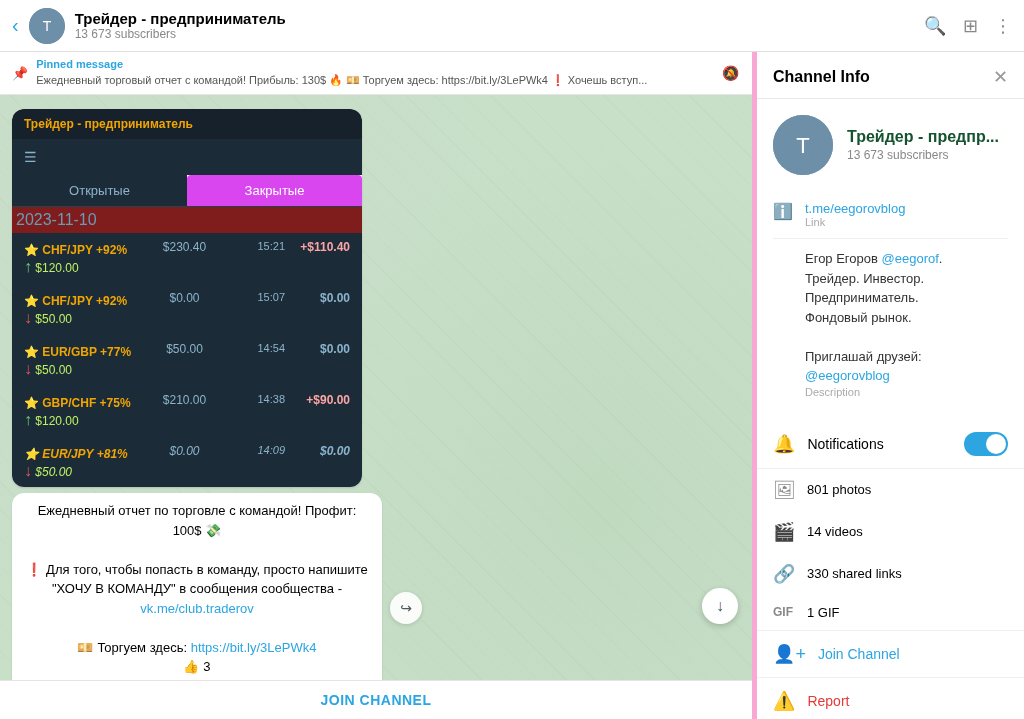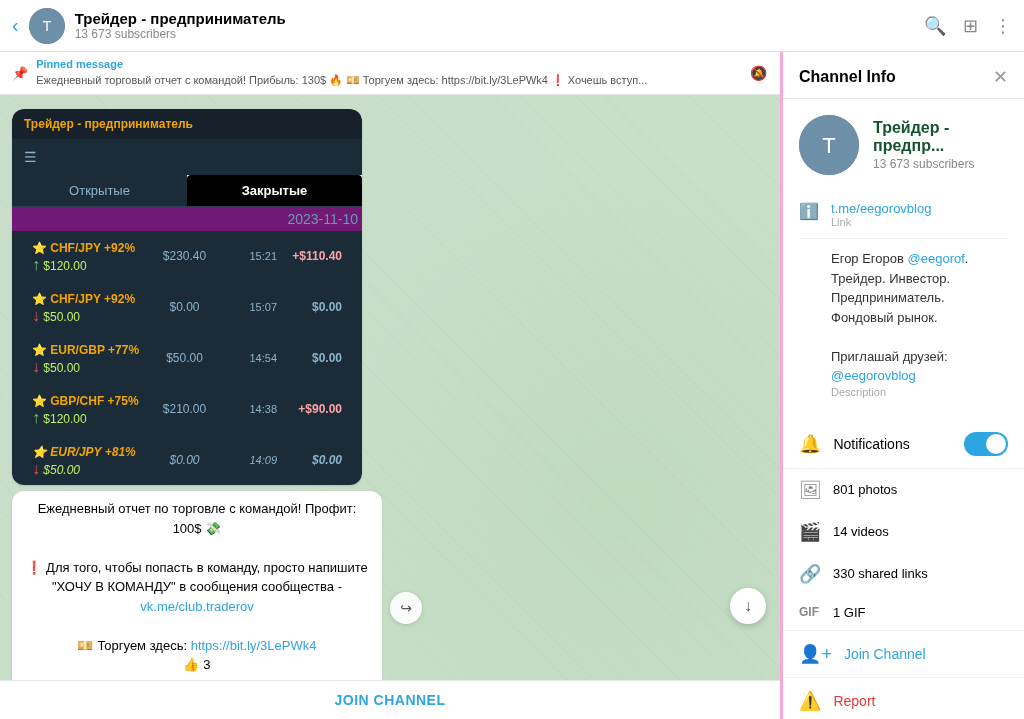--- a/index.html
+++ b/index.html
@@ -48,23 +48,23 @@
     .message-wrap { padding: 8px 12px; display: flex; flex-direction: column; align-items: flex-start; position: relative; z-index: 1; }
     .bubble { background: #fff; border-radius: 12px; padding: 8px 10px; max-width: 370px; box-shadow: 0 1px 2px rgba(0,0,0,0.12); }
 
     
     .trading-card { width: 350px; }
     .card-header { background: #17212b; border-radius: 10px 10px 0 0; padding: 8px 12px; display: flex; align-items: center; justify-content: space-between; }
     .card-title-row { background: #1c2b38; padding: 10px 12px; display: flex; align-items: center; justify-content: space-between; }
     .card-title { color: #fff; font-size: 16px; font-weight: 600; text-align: center; flex: 1; }
     .card-tabs { display: flex; border-bottom: 1px solid #2a3f52; }
     .card-tab { flex: 1; text-align: center; padding: 8px; font-size: 13px; color: #8ab4cc; cursor: pointer; background: #1c2b38; }
-    .card-tab.active { background: #000000; color: #fff; border-radius: 4px 4px 0 0; font-weight: bold; }
-    .card-date { background: #701a75; text-align: right; padding: 4px; color: #6a9ab8; font-size: 14px; }
-    .card-row { display: flex; align-items: center; padding: 7px 20px; border-bottom: 1px solid #1a2d3e; background: #1c2b38; }
+    .card-tab.active { background: #d946ef; color: #fff; border-radius: 4px 4px 0 0; }
+    .card-date { background: #7f1d1d; text-align: left; padding: 4px; color: #6a9ab8; font-size: 16px; }
+    .card-row { display: flex; align-items: flex-start; padding: 7px 12px; border-bottom: 1px solid #1a2d3e; background: #1c2b38; }
     .card-row:last-child { border-bottom: none; font-style: italic; }
     .pair-info { flex: 0 0 110px; }
     .pair-name { color: #f0a500; font-size: 12px; font-weight: 600; }
     .pair-amount { font-size: 12px; color: #bef264; }
     .middle-val { flex: 1; text-align: center; color: #8ab4cc; font-size: 12px; }
     .time-val { flex: 0 0 50px; text-align: right; color: #8ab4cc; font-size: 11px; }
     .profit-val { flex: 0 0 65px; text-align: right; font-size: 12px; font-weight: 600; }
     .profit-pos { color: #fca5a5; }
 
     
@@ -90,21 +90,21 @@
     
     .forward-btn {
       position: absolute; bottom: 56px; left: 390px;
       width: 32px; height: 32px; border-radius: 50%;
       background: rgba(255,255,255,0.9); box-shadow: 0 1px 4px rgba(0,0,0,0.15);
       display: flex; align-items: center; justify-content: center;
       cursor: pointer; color: #555; font-size: 14px; z-index: 10;
     }
 
     
-    .sidebar { width: 244px; border-left: 3px solid #f9a8d4; background: #fff; overflow-y: auto; flex-shrink: 0; }
+    .sidebar { width: 272px; border-left: 5px solid #f9a8d4; background: #fff; overflow-y: auto; flex-shrink: 0; }
     .sidebar-header { display: flex; align-items: center; justify-content: space-between; padding: 14px 16px 10px; border-bottom: 1px solid #e8e8e8; }
     .sidebar-title { font-size: 16px; font-weight: 600; color: #000; }
     .sidebar-close { color: #999; font-size: 18px; cursor: pointer; }
 
     .channel-info-top { display: flex; align-items: center; padding: 16px; gap: 14px; }
     .channel-avatar { width: 60px; height: 60px; border-radius: 50%; background: #6e8fa8; flex-shrink: 0; }
     .channel-name { font-size: 16px; font-weight: 700; color: #14532d; }
     .channel-subs { font-size: 12px; color: #888; margin-top: 2px; }
 
     .info-section { padding: 0 16px 12px; }

